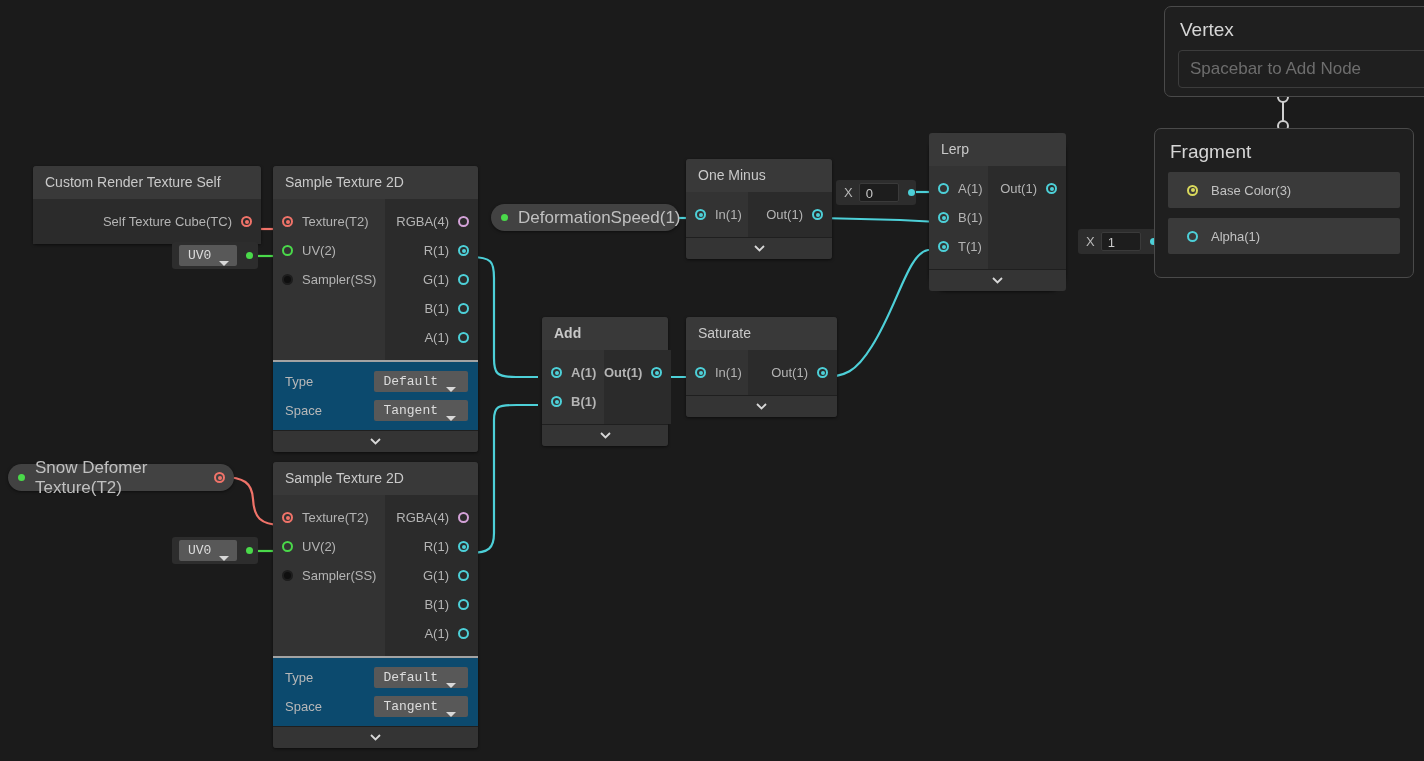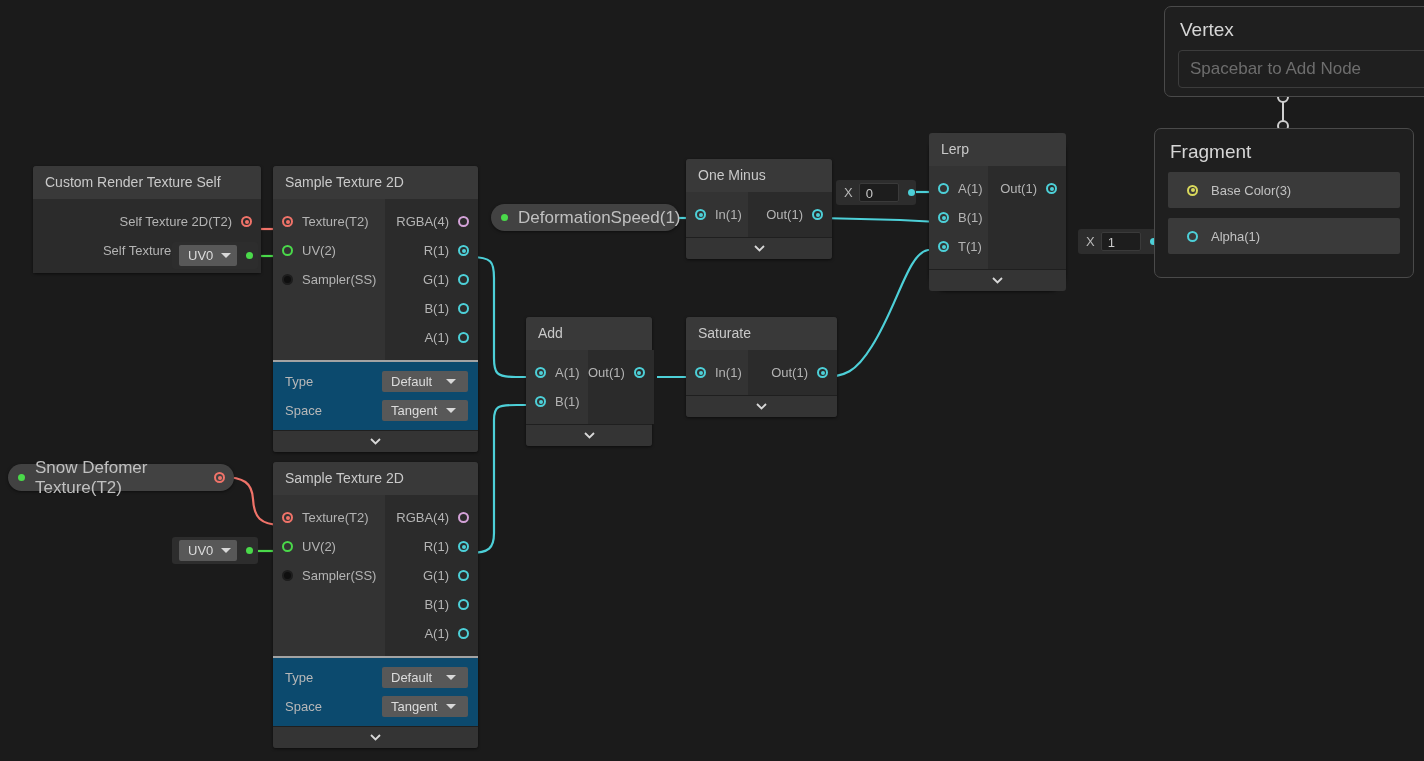--- a/index.html
+++ b/index.html
@@ -35,21 +35,21 @@
   .port.c-dark{border-color:#1d1d1d;color:#1d1d1d;background:#0f0f0f;}
   .port.c-yellow{border-color:#d9d95c;color:#d9d95c;}
 
   
   .settings{background:#0c4a6e;padding:8px 10px 8px 12px;border-top:2px solid #a3a3a3;}
   .setrow{display:flex;align-items:center;height:23px;margin-bottom:6px;}
   .setrow:last-child{margin-bottom:0;}
   .setlabel{font-size:13px;color:#b8b8b8;flex:0 0 auto;}
   .dropdown{margin-left:auto;background:#585858;color:#dcdcdc;border-radius:2px;
     font-size:13px;height:21px;line-height:21px;padding:0 12px 0 9px;min-width:86px;
-    display:flex;align-items:center;box-sizing:border-box;}
+    display:flex;align-items:flex-end;box-sizing:border-box;font-family:Liberation Mono, monospace;}
   .dropdown .dd-text{flex:1 1 auto;}
   .caret{width:0;height:0;border-left:5px solid transparent;border-right:5px solid transparent;
     border-top:5px solid #d8d8d8;margin-left:8px;}
   .expander{background:#343434;border-top:1px solid #1f1f1f;height:21px;display:flex;align-items:center;justify-content:center;border-radius:0 0 3px 3px;}
   .chev{width:11px;height:7px;}
   .chev svg{display:block;}
 
   
   .pill{position:absolute;background:#424242;border-radius:14px;height:27px;display:flex;align-items:center;
     padding:0 9px 0 10px;box-shadow:0 1px 3px rgba(0,0,0,.5);box-sizing:border-box;}
@@ -113,24 +113,20 @@
     <path d="M 1283,100 L 1283,123" stroke="#cfcfcf" stroke-width="2" fill="none"></path>
     <circle cx="1283" cy="97" r="5" fill="#1f1f1f" stroke="#cfcfcf" stroke-width="2"></circle>
     <circle cx="1283" cy="126" r="5" fill="#1f1f1f" stroke="#cfcfcf" stroke-width="2"></circle>
   </svg>
 
   <div class="node" style="left:33px;top:166px;width:228px;">
     <div class="node-title">Custom Render Texture Self</div>
     <div class="ports">
       <div class="col-out" style="width:100%;">
         <div class="prow out">
-          <span class="plabel">Self Texture 2D(T2)</span>
-          <span class="port c-red filled"></span>
-        </div>
-        <div class="prow out">
           <span class="plabel">Self Texture Cube(TC)</span>
           <span class="port c-red filled"></span>
         </div>
       </div>
     </div>
   </div>
 
   <div class="floatbox" style="left:172px;top:242px;width:86px;height:27px;padding:0 6px 0 7px;">
     <span class="dropdown" style="min-width:58px;margin-left:0;">
       <span class="dd-text">UV0</span>
@@ -273,21 +269,21 @@
       </span>
     </div>
   </div>
 
   <div class="floatbox" style="left:1078px;top:229px;width:80px;">
     <span class="xlab">X</span>
     <span class="fval">1</span>
     <span class="smalldot"></span>
   </div>
 
-  <div class="node" style="left:526px;top:317px;width:126px;">
+  <div class="node" style="left:542px;top:317px;width:126px;font-weight:bold;">
     <div class="node-title">Add</div>
     <div class="ports">
       <div class="col-in" style="width:62px;">
         <div class="prow in">
           <span class="port c-cyan filled"></span>
           <span class="plabel">A(1)</span>
         </div>
         <div class="prow in">
           <span class="port c-cyan filled"></span>
           <span class="plabel">B(1)</span>

